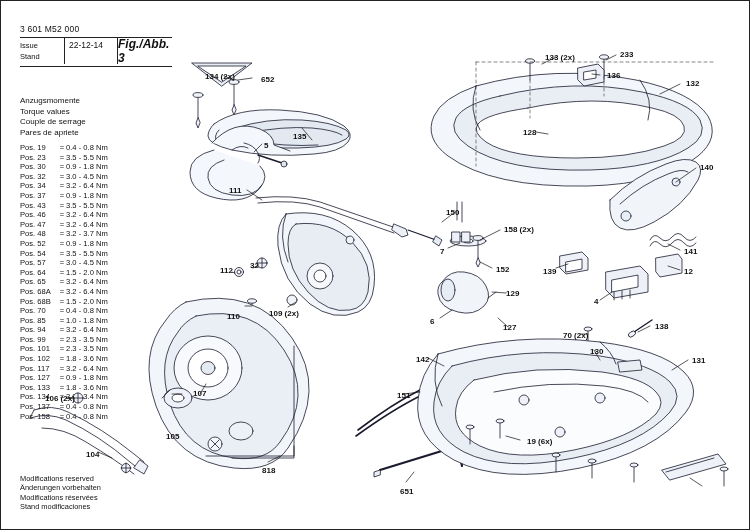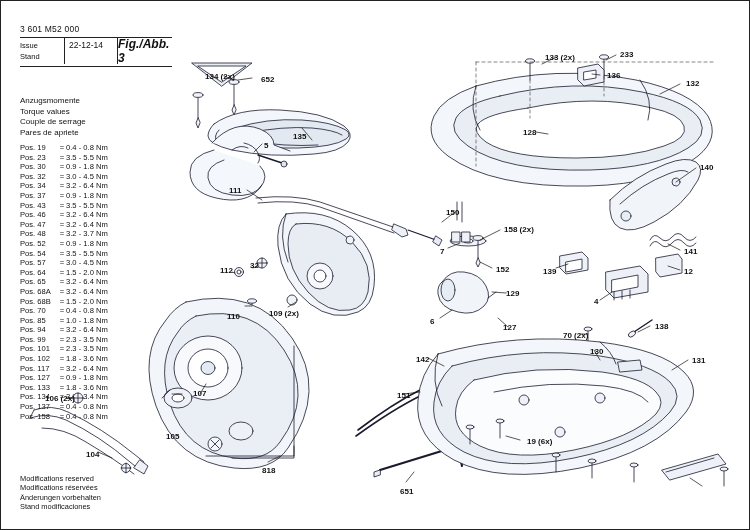--- a/index.html
+++ b/index.html
@@ -239,22 +239,22 @@
           <td class="pos">Pos. 158</td>
           <td class="eq">=</td>
           <td class="val">0.4 - 0.8 Nm</td>
         </tr>
       </tbody>
     </table>
 </div>
 
 <div class="footer">
   <div>Modifications reserved</div>
+  <div>Änderungen vorbehalten</div>
   <div>Modifications réservées</div>
-  <div>Änderungen vorbehalten</div>
   <div>Stand modificaciones</div>
 </div>
 
 <svg id="art" viewBox="0 0 750 530">
   <g fill="none" stroke="#1a1a2e" stroke-width="0.8" stroke-linejoin="round" stroke-linecap="round">
 
     <g>
       <path d="M192 63 L252 63 L222 86 Z" fill="#e9eef5"></path>
       <path d="M198 66 L246 66 L222 82 Z" fill="#ffffff"></path>
     </g>

